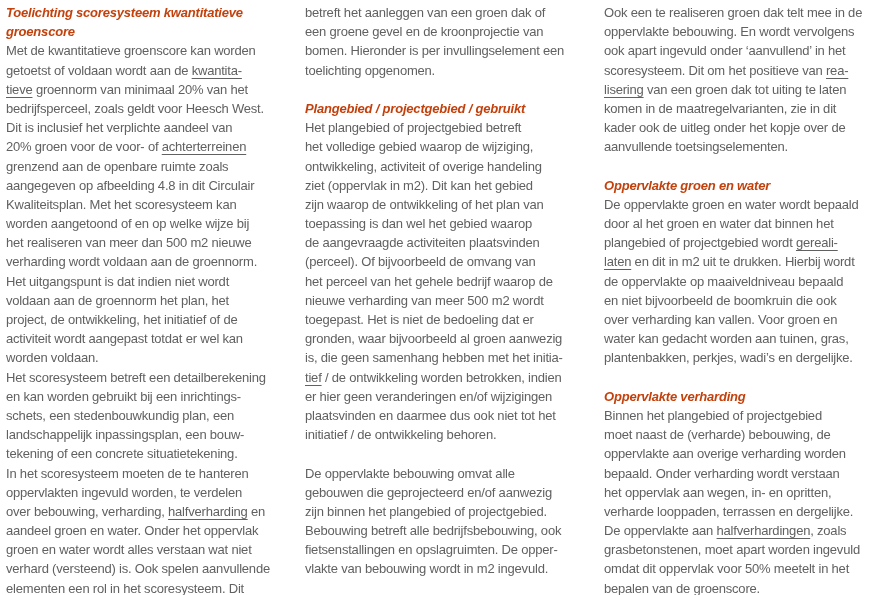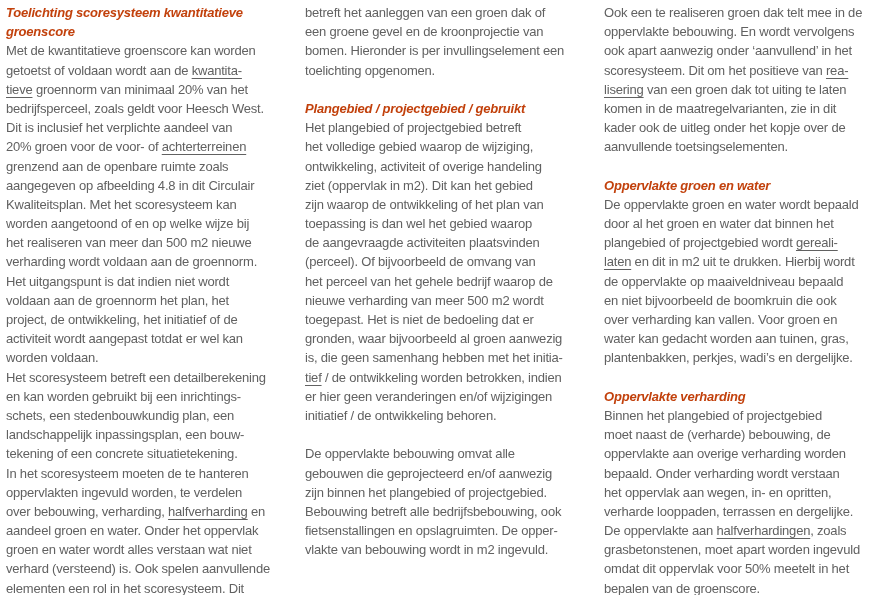--- a/index.html
+++ b/index.html
@@ -94,33 +94,34 @@
       <div class="line">toepassing is dan wel het gebied waarop</div>
       <div class="line">de aangevraagde activiteiten plaatsvinden</div>
       <div class="line">(perceel). Of bijvoorbeeld de omvang van</div>
       <div class="line">het perceel van het gehele bedrijf waarop de</div>
       <div class="line">nieuwe verharding van meer 500 m2 wordt</div>
       <div class="line">toegepast. Het is niet de bedoeling dat er</div>
       <div class="line">gronden, waar bijvoorbeeld al groen aanwezig</div>
       <div class="line">is, die geen samenhang hebben met het initia-</div>
       <div class="line"><span class="misspell">tief</span> / de ontwikkeling worden betrokken, indien</div>
       <div class="line">er hier geen veranderingen en/of wijzigingen</div>
+      <div class="line">plaatsvinden en daarmee dus ook niet tot het</div>
       <div class="line">initiatief / de ontwikkeling behoren.</div>
       <div class="line spacer"></div>
       <div class="line">De oppervlakte bebouwing omvat alle</div>
       <div class="line">gebouwen die geprojecteerd en/of aanwezig</div>
       <div class="line">zijn binnen het plangebied of projectgebied.</div>
       <div class="line">Bebouwing betreft alle bedrijfsbebouwing, ook</div>
       <div class="line">fietsenstallingen en opslagruimten. De opper-</div>
       <div class="line">vlakte van bebouwing wordt in m2 ingevuld.</div>
     </div>
     <div class="col">
       <div class="line">Ook een te realiseren groen dak telt mee in de</div>
       <div class="line">oppervlakte bebouwing. En wordt vervolgens</div>
-      <div class="line">ook apart aanwezig onder ‘aanvullend’ in het</div>
+      <div class="line">ook apart ingevuld onder ‘aanvullend’ in het</div>
       <div class="line">scoresysteem. Dit om het positieve van <span class="misspell">rea-</span></div>
       <div class="line"><span class="misspell">lisering</span> van een groen dak tot uiting te laten</div>
       <div class="line">komen in de maatregelvarianten, zie in dit</div>
       <div class="line">kader ook de uitleg onder het kopje over de</div>
       <div class="line">aanvullende toetsingselementen.</div>
       <div class="line spacer"></div>
       <div class="line heading">Oppervlakte groen en water</div>
       <div class="line">De oppervlakte groen en water wordt bepaald</div>
       <div class="line">door al het groen en water dat binnen het</div>
       <div class="line">plangebied of projectgebied wordt <span class="misspell">gereali-</span></div>

